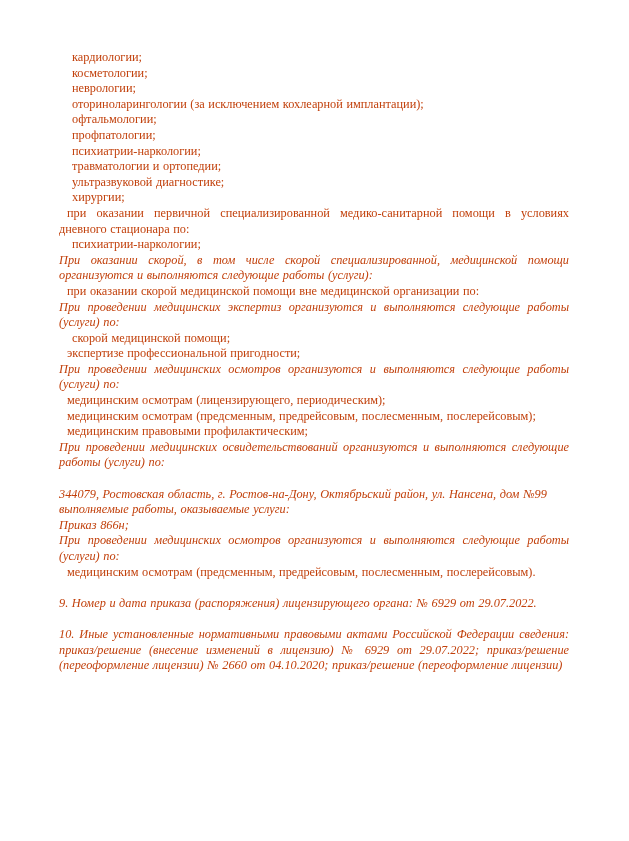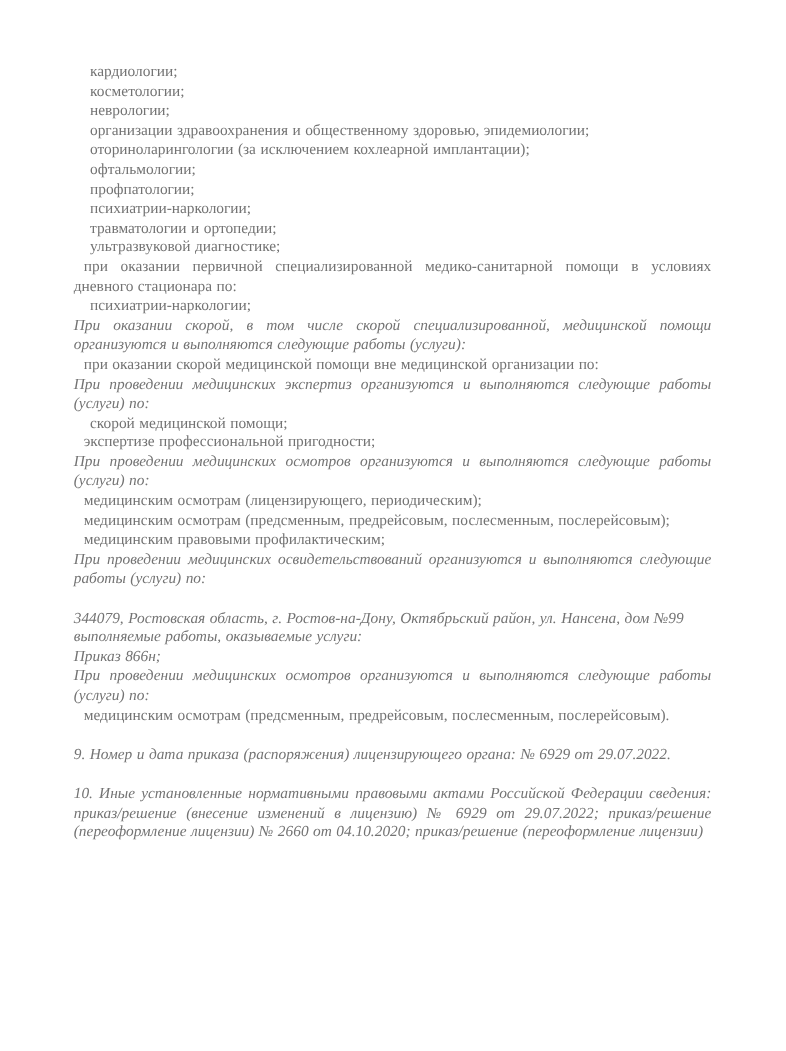--- a/index.html
+++ b/index.html
@@ -11,47 +11,47 @@
     position: relative;
     width: 629px;
     height: 841px;
     box-sizing: border-box;
     background: #ffffff;
     padding: 50px 60px 0 59px;
     overflow: hidden;
     font-family: "Liberation Serif", "DejaVu Serif", serif;
     font-size: 12.3px;
     line-height: 15.6px;
-    color: #737373;
+    color: #c2410c;
   }
   .para {
     margin: 0;
     text-align: justify;
     word-spacing: 0.5px;
   }
   .para.indent-0 { text-indent: 0; font-style: italic; }
   .para.indent-1 { text-indent: 8px; }
   .para.indent-2 { text-indent: 13px; }
   .para.space-before { margin-top: 15.6px; }
 </style>
 </head>
 <body>
 
 <div class="page">
   <div id="document-body">
       <p class="para indent-2">кардиологии;</p>
       <p class="para indent-2">косметологии;</p>
       <p class="para indent-2">неврологии;</p>
-      <p class="para indent-2">организации здравоохранения и общественному здоровью, эпидемиологии;</p>
       <p class="para indent-2">оториноларингологии (за исключением кохлеарной имплантации);</p>
       <p class="para indent-2">офтальмологии;</p>
       <p class="para indent-2">профпатологии;</p>
       <p class="para indent-2">психиатрии-наркологии;</p>
       <p class="para indent-2">травматологии и ортопедии;</p>
       <p class="para indent-2">ультразвуковой диагностике;</p>
+      <p class="para indent-2">хирургии;</p>
       <p class="para indent-1">при оказании первичной специализированной медико-санитарной помощи в условиях дневного стационара по:</p>
       <p class="para indent-2">психиатрии-наркологии;</p>
       <p class="para indent-0">При оказании скорой, в том числе скорой специализированной, медицинской помощи организуются и выполняются следующие работы (услуги):</p>
       <p class="para indent-1">при оказании скорой медицинской помощи вне медицинской организации по:</p>
       <p class="para indent-0">При проведении медицинских экспертиз организуются и выполняются следующие работы (услуги) по:</p>
       <p class="para indent-2">скорой медицинской помощи;</p>
       <p class="para indent-1">экспертизе профессиональной пригодности;</p>
       <p class="para indent-0">При проведении медицинских осмотров организуются и выполняются следующие работы (услуги) по:</p>
       <p class="para indent-1">медицинским осмотрам (лицензирующего, периодическим);</p>
       <p class="para indent-1">медицинским осмотрам (предсменным, предрейсовым, послесменным, послерейсовым);</p>

